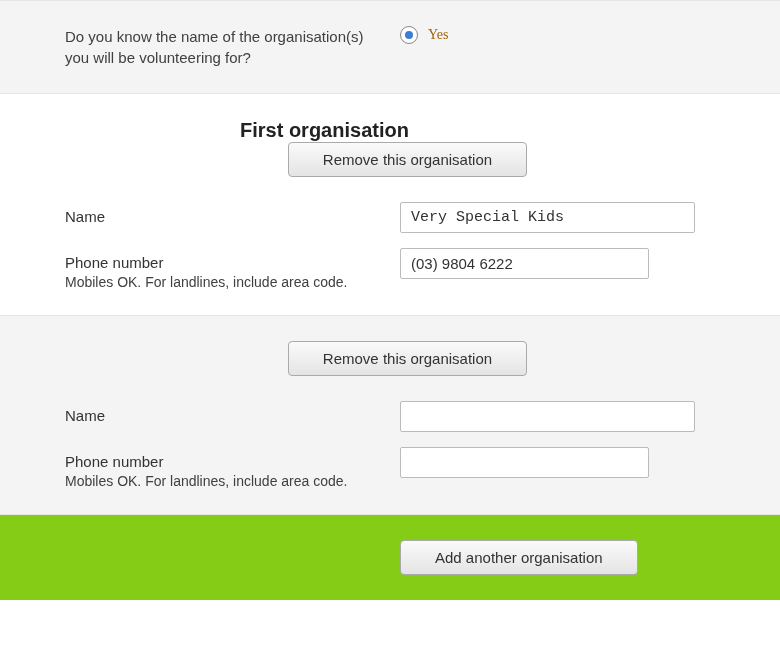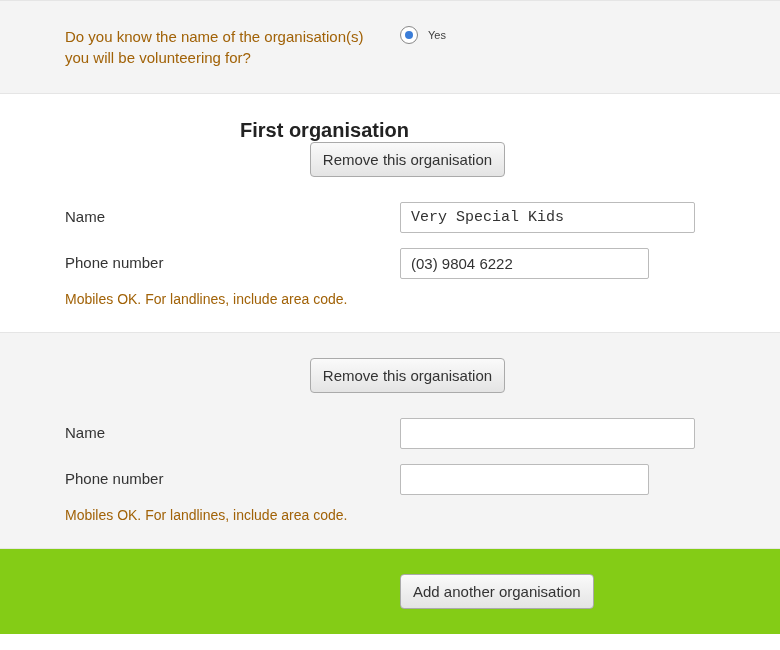--- a/index.html
+++ b/index.html
@@ -31,21 +31,21 @@
     .left-col {
       width: 335px;
       padding-right: 20px;
     }
     .right-col {
       flex: 1;
     }
     .question-text {
       font-size: 15px;
       line-height: 1.4;
-      color: #a16207;
+      color: #404040;
     }
     .radio-option {
       display: flex;
       align-items: center;
       margin-bottom: 12px;
       cursor: pointer;
     }
     .radio-circle {
       width: 18px;
       height: 18px;
@@ -58,38 +58,39 @@
       justify-content: center;
     }
     .radio-circle.selected::after {
       content: "";
       width: 8px;
       height: 8px;
       border-radius: 50%;
       background: #3b7dd8;
     }
     .radio-label {
-      font-size: 11px;
-      color: #404040;
+      font-size: 14px;
+      color: #a16207;
+      font-family: Liberation Serif, serif;
     }
     .org-header-row {
       display: flex;
       align-items: center;
       margin-bottom: 25px;
       flex-direction: column;
     }
     .org-title {
       width: 335px;
       font-size: 20px;
       font-weight: bold;
       color: #222;
     }
     .btn {
       display: inline-block;
-      padding: 8px 12px;
+      padding: 8px 34px;
       font-size: 15px;
       color: #333;
       background: linear-gradient(#fafafa, #e4e4e4);
       border: 1px solid #aaa;
       border-radius: 4px;
       cursor: pointer;
       font-family: inherit;
     }
     .field-row {
       display: flex;
@@ -99,22 +100,22 @@
     .field-label-col {
       width: 335px;
       padding-top: 6px;
     }
     .field-label {
       font-size: 15px;
       color: #333;
     }
     .field-hint {
       font-size: 14px;
-      color: #a16207;
-      margin-top: 20px;
+      color: #404040;
+      margin-top: 3px;
     }
     .text-input {
       padding: 6px 10px;
       font-size: 15px;
       border: 1px solid #bbb;
       border-radius: 2px;
       font-family: inherit;
       color: #333;
     }
     .text-input.wide {

